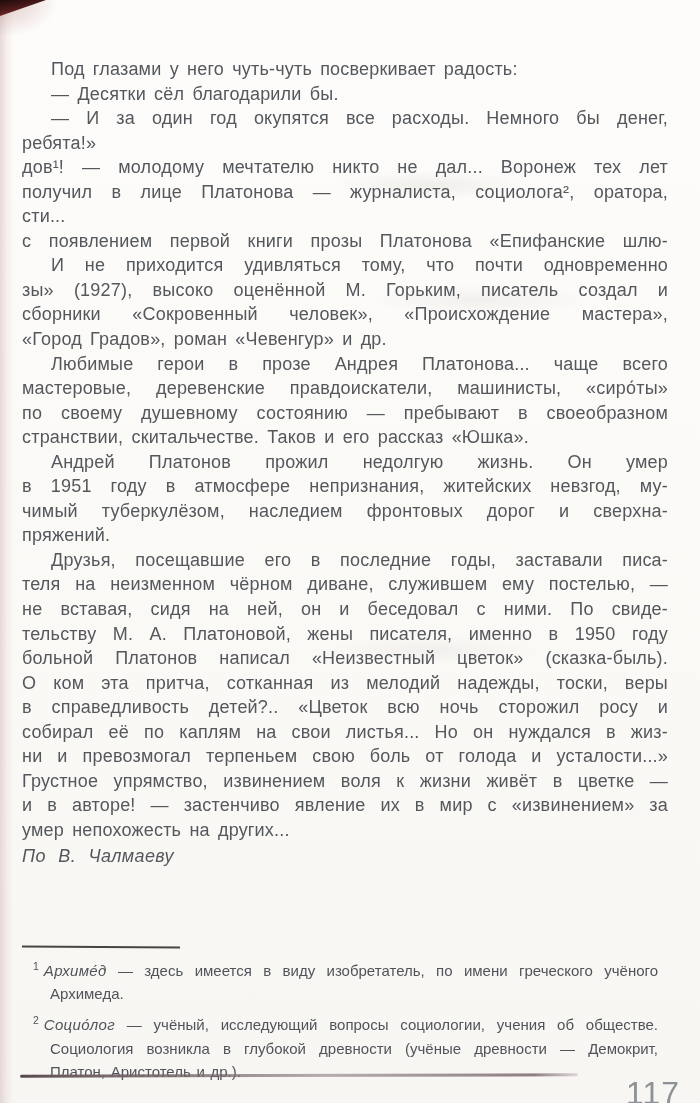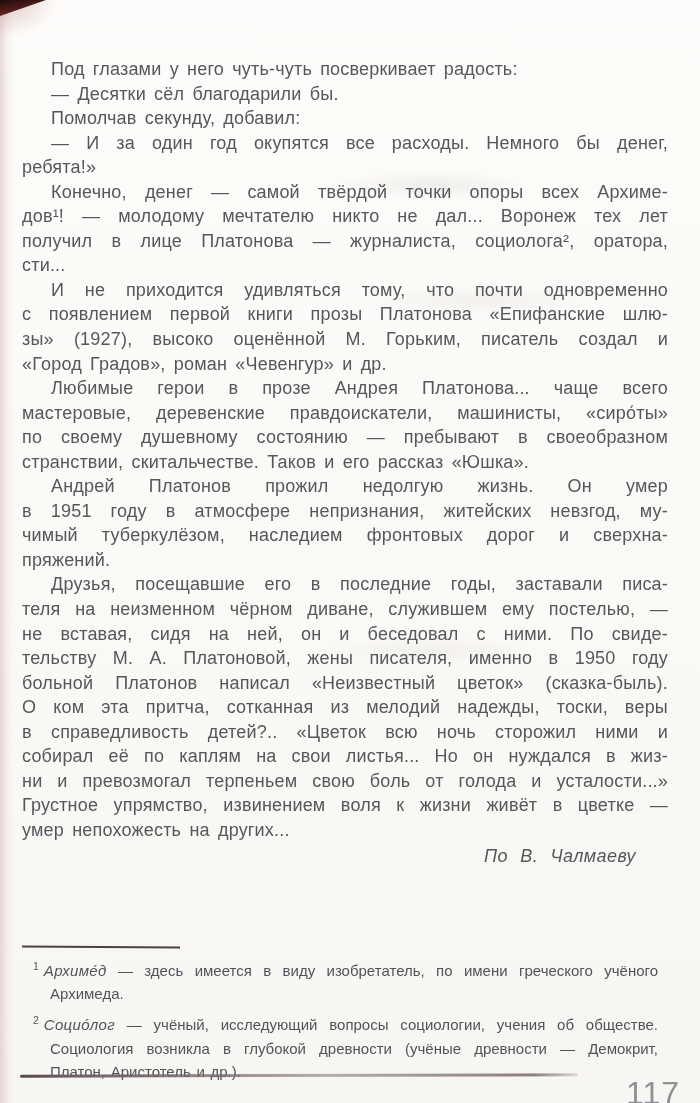--- a/index.html
+++ b/index.html
@@ -39,21 +39,21 @@
     line-height:24.55px;
     word-spacing:3px;
     letter-spacing:.2px;
     white-space:normal;
   }
   .ln.just{text-align:justify;text-align-last:justify;}
   .ln.indent{padding-left:29px;}
   .sig{
     line-height:24.55px;
     margin-top:1px;
-    text-align:right;
+    text-align:left;
     padding-right:32px;
     font-style:italic;
     word-spacing:7px;
     letter-spacing:.4px;
     color:var(--text,#54585d);
     font-size:18px;
   }
   .footnotes{
     position:absolute;left:22px;top:946px;width:640px;
     color:var(--fn_text,#50545a);
@@ -103,36 +103,33 @@
 
   <div class="body">
     <div id="paragraphs-mount">
         <div class="para">
           <div class="ln indent">Под глазами у него чуть-чуть посверкивает радость:</div>
         </div>
         <div class="para">
           <div class="ln indent">— Десятки сёл благодарили бы.</div>
         </div>
         <div class="para">
-          <div class="ln indent">Помолчав секунду, добавил:</div>
-        </div>
-        <div class="para">
           <div class="ln indent just">— И за один год окупятся все расходы. Немного бы денег,</div>
           <div class="ln">ребята!»</div>
         </div>
         <div class="para">
-          <div class="ln indent just">Конечно, денег — самой твёрдой точки опоры всех Архиме-</div>
           <div class="ln just">дов¹! — молодому мечтателю никто не дал... Воронеж тех лет</div>
           <div class="ln just">получил в лице Платонова — журналиста, социолога², оратора,</div>
           <div class="ln">сти...</div>
         </div>
         <div class="para">
+          <div class="ln just">с появлением первой книги прозы Платонова «Епифанские шлю-</div>
           <div class="ln indent just">И не приходится удивляться тому, что почти одновременно</div>
-          <div class="ln just">с появлением первой книги прозы Платонова «Епифанские шлю-</div>
           <div class="ln just">зы» (1927), высоко оценённой М. Горьким, писатель создал и</div>
+          <div class="ln just">сборники «Сокровенный человек», «Происхождение мастера»,</div>
           <div class="ln">«Город Градов», роман «Чевенгур» и др.</div>
         </div>
         <div class="para">
           <div class="ln indent just">Любимые герои в прозе Андрея Платонова... чаще всего</div>
           <div class="ln just">мастеровые, деревенские правдоискатели, машинисты, «сиро́ты»</div>
           <div class="ln just">по своему душевному состоянию — пребывают в своеобразном</div>
           <div class="ln">странствии, скитальчестве. Таков и его рассказ «Юшка».</div>
         </div>
         <div class="para">
           <div class="ln indent just">Андрей Платонов прожил недолгую жизнь. Он умер</div>
@@ -140,24 +137,25 @@
           <div class="ln just">чимый туберкулёзом, наследием фронтовых дорог и сверхна-</div>
           <div class="ln">пряжений.</div>
         </div>
         <div class="para">
           <div class="ln indent just">Друзья, посещавшие его в последние годы, заставали писа-</div>
           <div class="ln just">теля на неизменном чёрном диване, служившем ему постелью, —</div>
           <div class="ln just">не вставая, сидя на ней, он и беседовал с ними. По свиде-</div>
           <div class="ln just">тельству М. А. Платоновой, жены писателя, именно в 1950 году</div>
           <div class="ln just">больной Платонов написал «Неизвестный цветок» (сказка-быль).</div>
           <div class="ln just">О ком эта притча, сотканная из мелодий надежды, тоски, веры</div>
-          <div class="ln just">в справедливость детей?.. «Цветок всю ночь сторожил ними и</div>
+          <div class="ln just">в справедливость детей?.. «Цветок всю ночь сторожил росу и</div>
           <div class="ln just">собирал её по каплям на свои листья... Но он нуждался в жиз-</div>
           <div class="ln just">ни и превозмогал терпеньем свою боль от голода и усталости...»</div>
           <div class="ln just">Грустное упрямство, извинением воля к жизни живёт в цветке —</div>
+          <div class="ln just">и в авторе! — застенчиво явление их в мир с «извинением» за</div>
           <div class="ln">умер непохожесть на других...</div>
         </div>
       </div>
     <div class="sig">По В. Чалмаеву</div>
   </div>
 
   <div class="footnotes">
     <div class="fn-divider"></div>
     <div id="footnotes-mount">
         <p class="fn"><sup>1</sup><i>Архиме́д</i><span> — здесь имеется в виду изобретатель, по имени греческого учёного Архимеда.</span></p>

